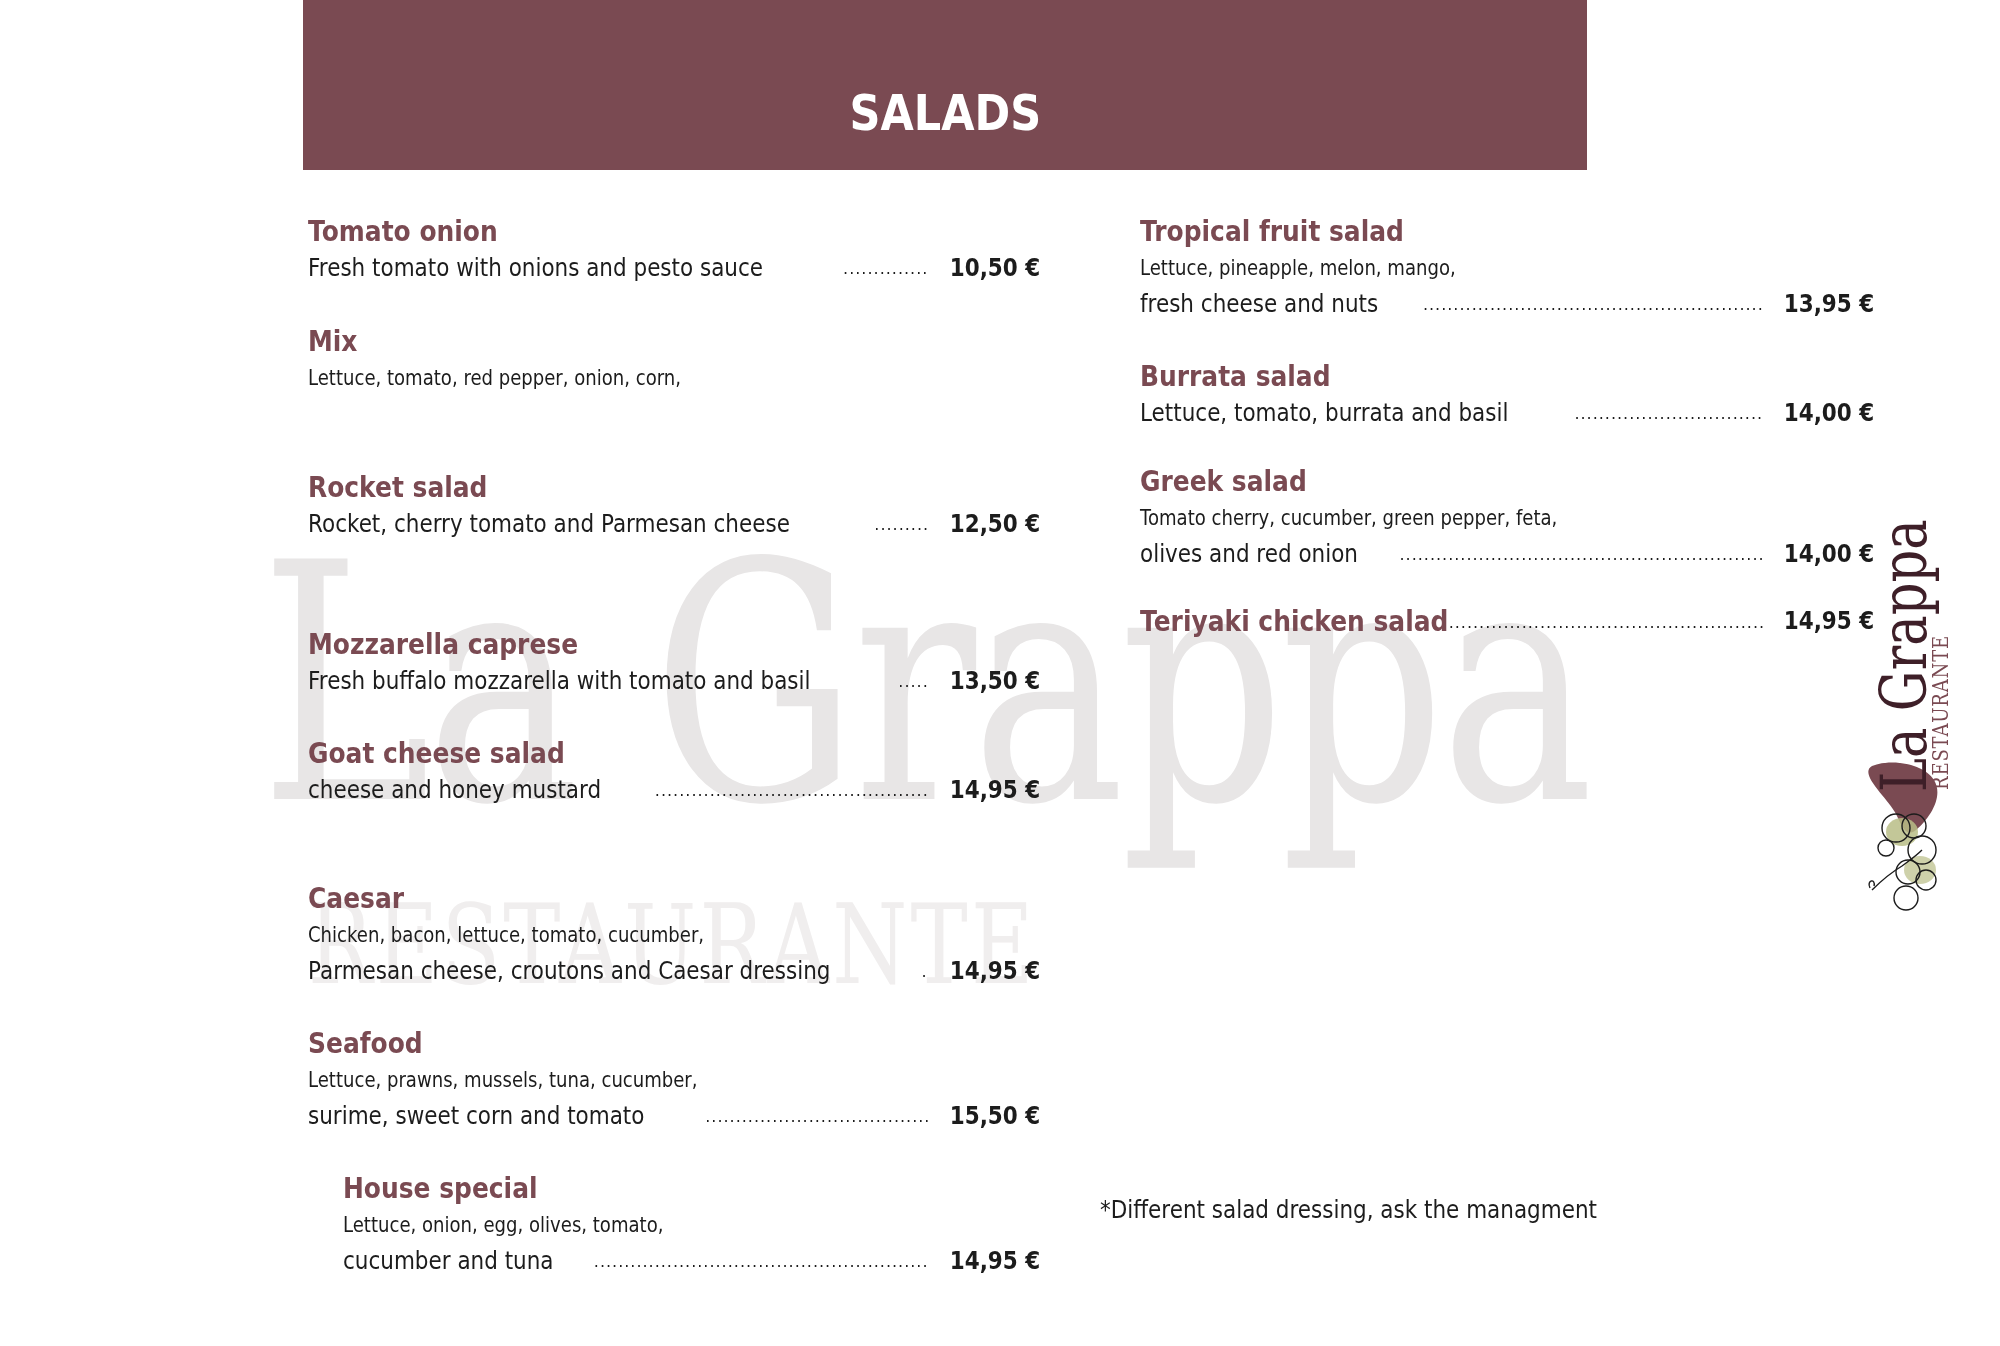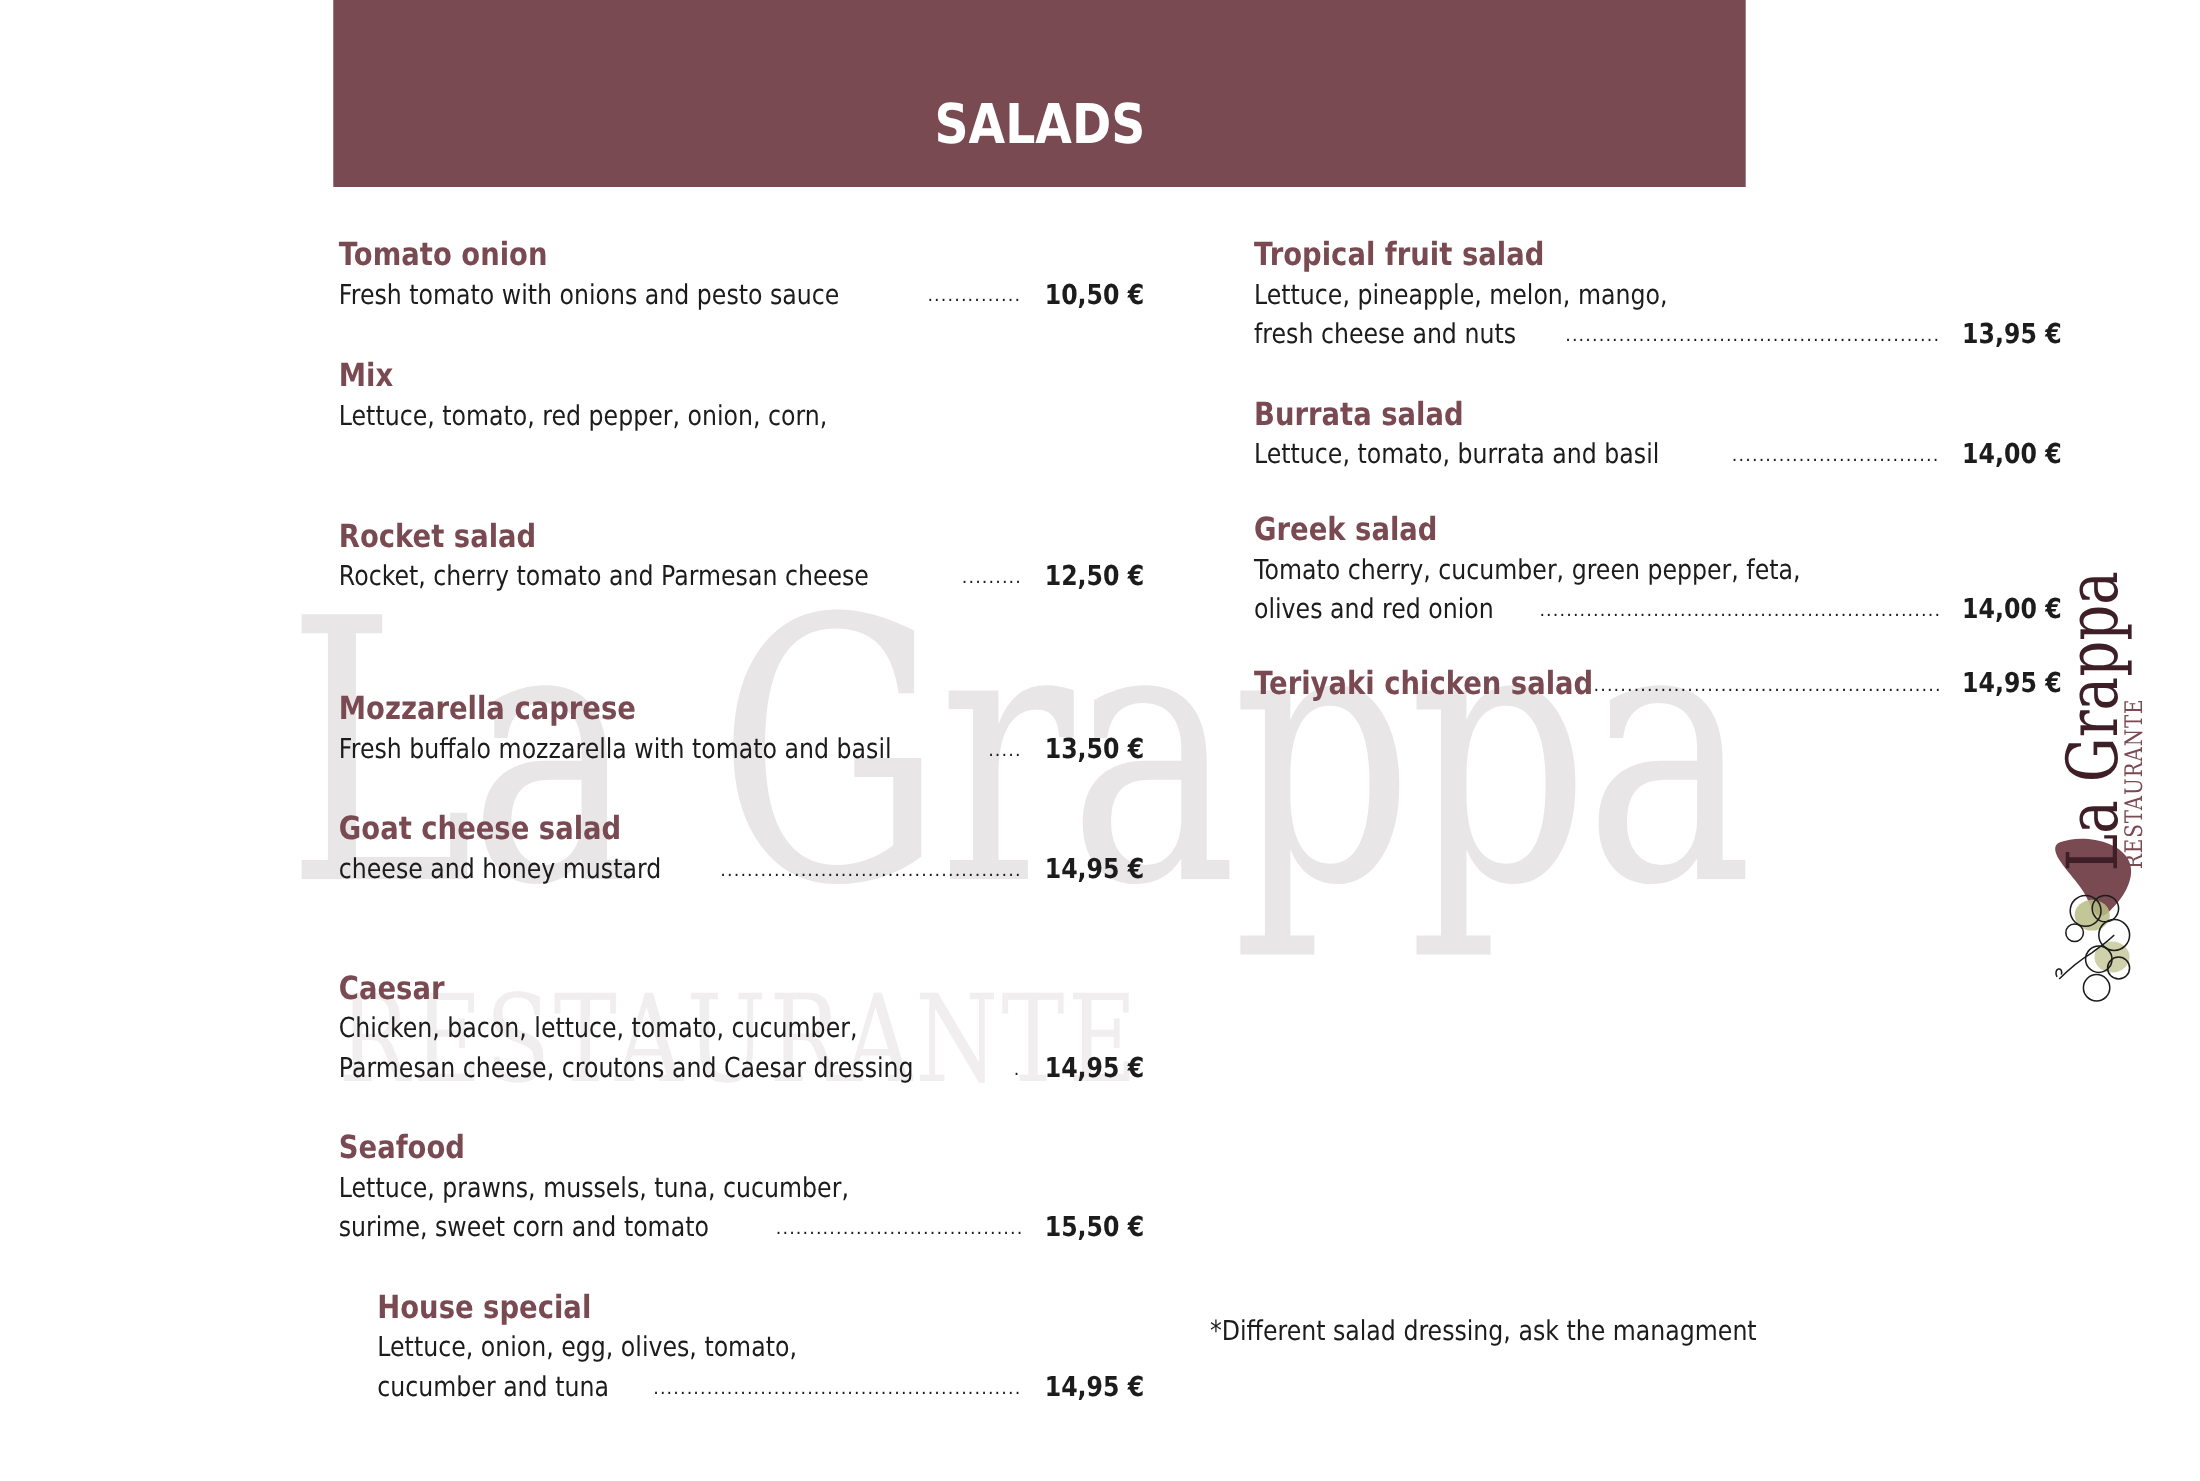--- a/index.html
+++ b/index.html
@@ -45,21 +45,21 @@
   .col-right { left: 1140px; top: 212px; width: 734px; }
 
   .item { position: relative; }
   .item-name {
     font-family: "DejaVu Sans", sans-serif; font-weight: bold;
     color: #7a4a52; font-size: 29px; line-height: 38px;
     transform: scaleX(0.86); transform-origin: left center; white-space: nowrap;
     display: inline-block;
   }
   .desc-line {
-    font-size: 25px; line-height: 36px; white-space: nowrap;
+    font-size: 21px; line-height: 36px; white-space: nowrap;
     display: block;
   }
   .desc-line .txt {
     display: inline-block; transform: scaleX(0.86); transform-origin: left center;
   }
   .price-row {
     display: flex; align-items: center; font-size: 25px; line-height: 36px;
     white-space: nowrap; width: 100%;
   }
   .price-row .txt-wrap { flex: 0 0 auto; overflow: visible; }

